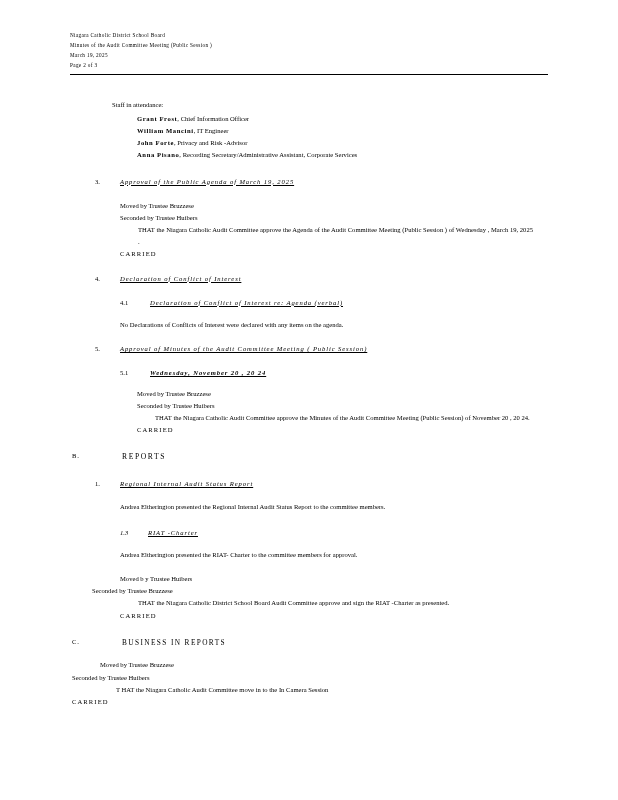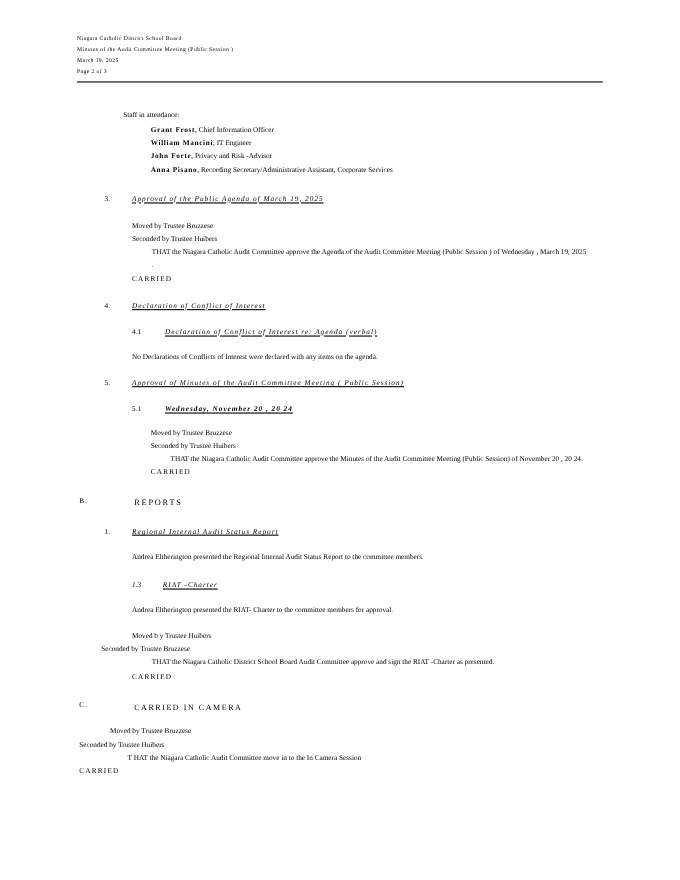--- a/index.html
+++ b/index.html
@@ -207,21 +207,21 @@
 
     <div class="i-120 mt12">
       <div>Moved   b y Trustee   Huibers</div>
       <div style="margin-left:-28px;">Seconded    by Trustee   Bruzzese</div>
       <div class="p-just w400" style="margin-left:18px;">THAT    the Niagara   Catholic   District   School  Board Audit   Committee     approve   and sign the   RIAT  -Charter   as presented.</div>
       <div class="caps">CARRIED</div>
     </div>
 
     <div class="blk i-72 mt14" style="position:relative;">
       <span class="sec-letter">C.</span>
-      <div class="sec-title-sm">CARRIED       IN   CAMERA</div>
+      <div class="sec-title-sm">BUSINESS       IN   REPORTS</div>
     </div>
 
     <div class="mt10" style="margin-left:72px;">
       <div style="margin-left:28px;">Moved    by Trustee   Bruzzese</div>
       <div>Seconded    by Trustee   Huibers</div>
       <div style="margin-left:44px;">T HAT  the Niagara Catholic      Audit  Committee move in to      the  In Camera   Session</div>
       <div class="caps">CARRIED</div>
     </div>
 
   </div>

